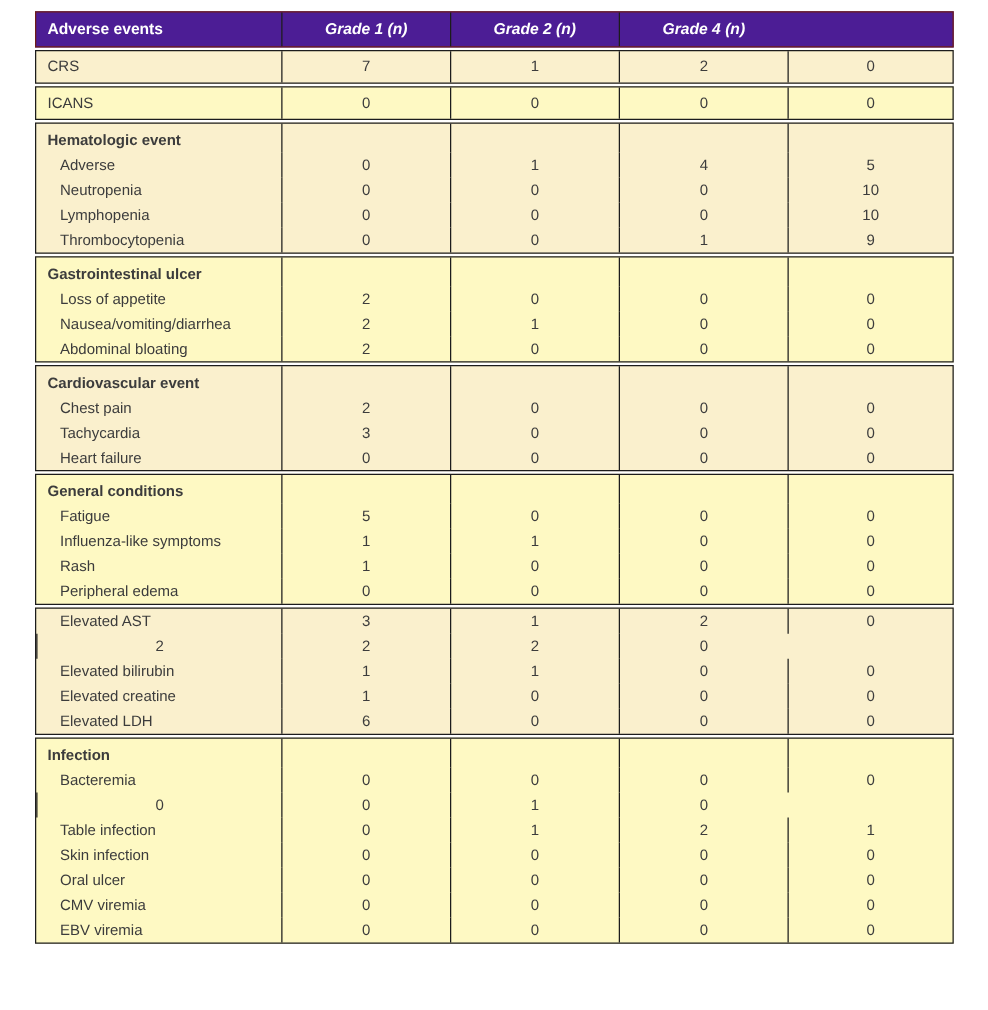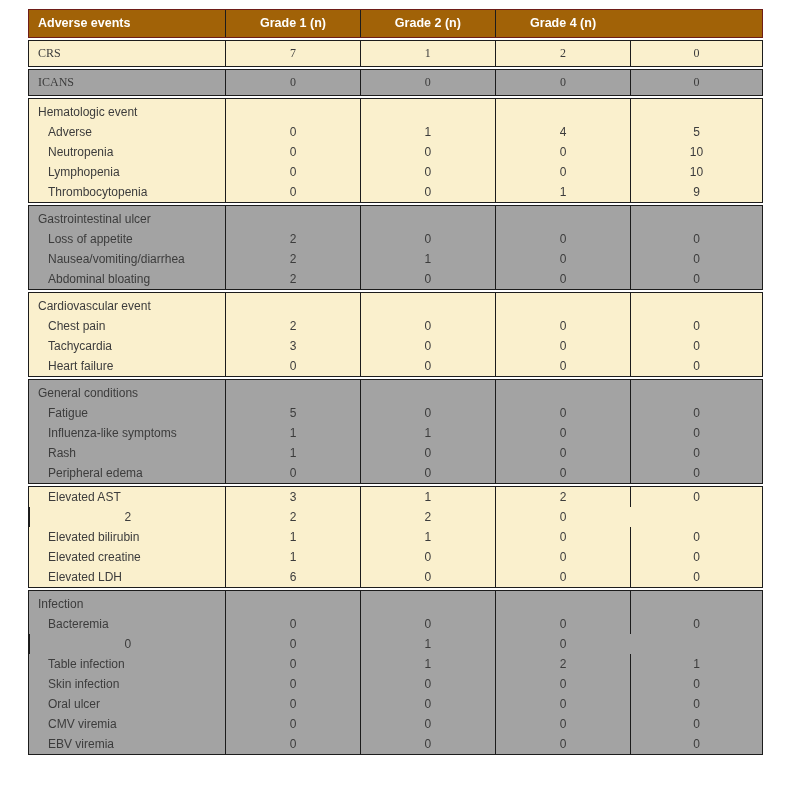--- a/index.html
+++ b/index.html
@@ -19,25 +19,25 @@
     font-size: 13.5px;
     font-weight: bold;
     letter-spacing: 0.1px;
     margin-bottom: 12px;
     padding-left: 1px;
   }
   .table-wrap { width: 100%; }
   .block {
     border: 1.5px solid #1c1c1c;
     margin-bottom: 2px;
-    background: #a3a3a3;
+    background: #fef9c3;
   }
   .block.cream { background: #faf0cd; }
   .block.header-block {
-    background: #a16207;
+    background: #4c1d95;
     border-color: #6e1d18;
   }
   .row {
     display: grid;
     grid-template-columns: 26.8% 18.3% 18.5% 18.4% auto;
     align-items: center;
   }
   .cell {
     font-size: 12px;
     color: #3c3c3c;
@@ -53,26 +53,26 @@
     border-left: 1.5px solid #1c1c1c;
     align-self: stretch;
   }
   .header-block .cell {
     color: #ffffff;
     font-weight: bold;
     font-size: 12.5px;
     padding-top: 6px;
     padding-bottom: 6px;
   }
-  .header-block .cell.val { border-left-color: #1c1c1c; }
+  .header-block .cell.val { border-left-color: #1c1c1c; font-style: italic; }
   .header-block .cell.label { padding-left: 9px; }
-  .single .cell { padding-top: 5px; padding-bottom: 5px; font-family: Liberation Serif, serif; }
+  .single .cell { padding-top: 5px; padding-bottom: 5px; }
   .single .cell.label { padding-left: 9px; }
   .section-header-row .cell.label {
-    font-weight: normal;
+    font-weight: bold;
     padding-left: 9px;
     padding-top: 6px;
     padding-bottom: 2px;
   }
   .item-row .cell.label { padding-left: 19px; }
 </style>
 </head>
 <body>
 
 <div class="page">

